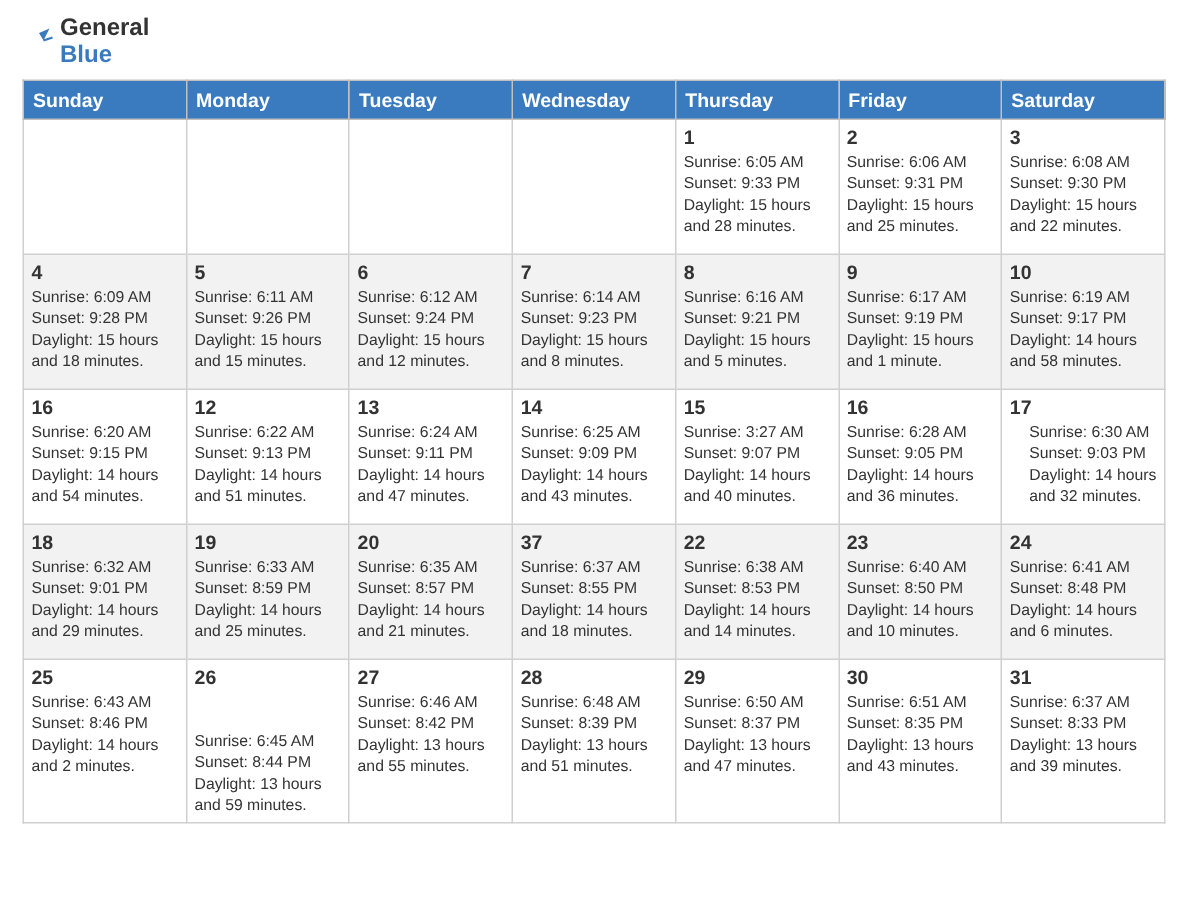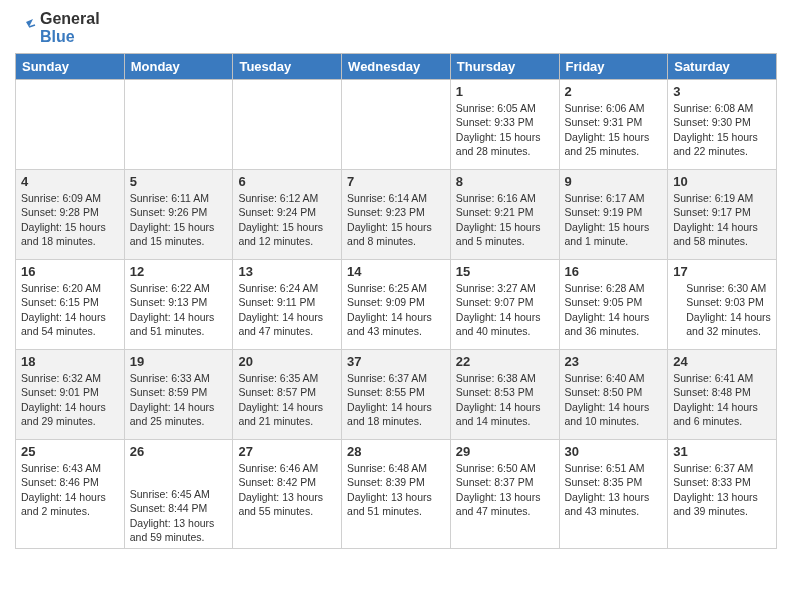--- a/index.html
+++ b/index.html
@@ -124,21 +124,21 @@
             <div class="day-num">10</div>
             <div class="day-info" style="white-space: pre-line;">Sunrise: 6:19 AM
 Sunset: 9:17 PM
 Daylight: 14 hours and 58 minutes.</div>
           </td>
         </tr>
         <tr>
           <td>
             <div class="day-num">16</div>
             <div class="day-info" style="white-space: pre-line;">Sunrise: 6:20 AM
-Sunset: 6:15 PM
+Sunset: 9:15 PM
 Daylight: 14 hours and 54 minutes.</div>
           </td>
           <td>
             <div class="day-num">12</div>
             <div class="day-info" style="white-space: pre-line;">Sunrise: 6:22 AM
 Sunset: 9:13 PM
 Daylight: 14 hours and 51 minutes.</div>
           </td>
           <td>
             <div class="day-num">13</div>

